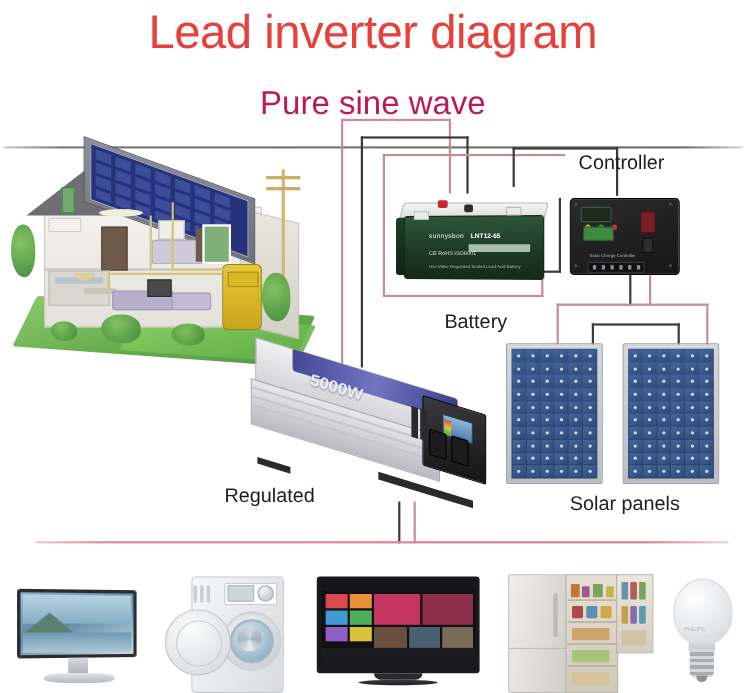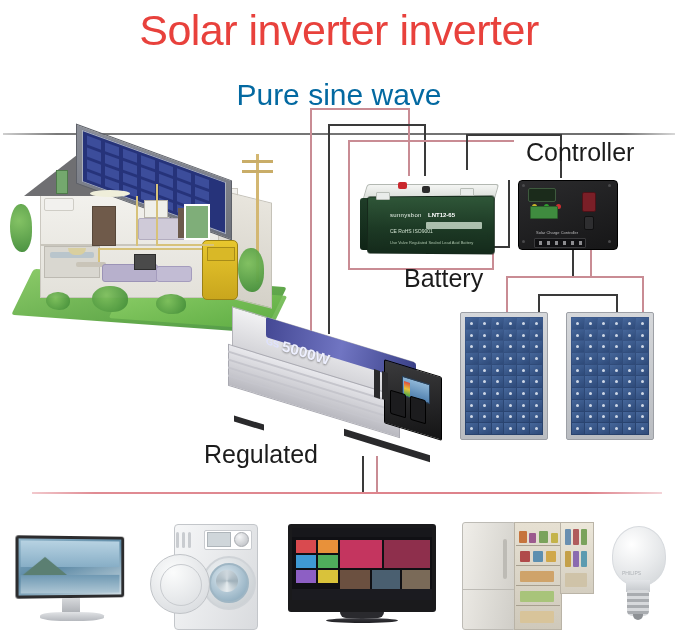--- a/index.html
+++ b/index.html
@@ -6,21 +6,21 @@
   html,body{margin:0;padding:0;background:#ffffff;}
   body{width:678px;height:630px;position:relative;overflow:hidden;
        font-family:"Liberation Sans","DejaVu Sans",sans-serif;}
 
   
   #header{position:absolute;left:0;top:0;width:678px;height:128px;}
   #title-main{position:absolute;left:0;top:6px;width:678px;text-align:center;
     font-size:43px;line-height:48px;color:#e8413c;letter-spacing:-0.5px;
     font-family:"Liberation Sans","DejaVu Sans",sans-serif;}
   #title-sub{position:absolute;left:0;top:78px;width:678px;text-align:center;
-    font-size:30px;line-height:34px;color:#0369a1;}
+    font-size:30px;line-height:34px;color:#be185d;}
 
   .hr-gray{position:absolute;left:3px;top:133px;width:672px;height:2px;
     background:linear-gradient(to right,#cfcfcf 0%,#7a7a7a 8%,#6f6f6f 92%,#d8d8d8 100%);}
   .hr-pink{position:absolute;left:32px;top:492px;width:630px;height:2px;
     background:linear-gradient(to right,#f2c9cd 0%,#e08b93 10%,#dd7f88 88%,#f4d4d8 100%);}
 
   
   #stage{position:absolute;left:0;top:136px;width:678px;height:356px;}
 
   
@@ -181,23 +181,23 @@
   .pv-in{position:absolute;left:4px;top:4px;right:4px;bottom:4px;
     background:linear-gradient(170deg,#3f5d90,#2f4a78 45%,#27416c);
     display:grid;grid-template-columns:repeat(6,1fr);grid-template-rows:repeat(10,1fr);
     gap:1px;padding:1px;box-sizing:border-box;}
   .cell{background:linear-gradient(150deg,#46679b,#2e4a79);position:relative;}
   .cell::after{content:"";position:absolute;left:50%;top:50%;width:3px;height:3px;
     margin:-1.5px 0 0 -1.5px;background:#e9eef7;border-radius:50%;opacity:.85;}
   #pv1{left:460px;} #pv2{left:566px;}
 
   
-  .lbl{position:absolute;color:#1c1c1c;font-size:25px;white-space:nowrap;text-align:right;}
+  .lbl{position:absolute;color:#1c1c1c;font-size:18px;white-space:nowrap;text-align:right;}
   #lbl-controller{left:526px;top:2px;}
-  #lbl-battery{left:404px;top:128px;}
+  #lbl-battery{left:404px;top:146px;}
   #lbl-inverter{left:204px;top:304px;}
   #lbl-solarpanels{left:518px;top:312px;}
   #lbl-solarsystem{position:absolute;left:36px;top:223px;font-size:17px;
     color:#c4625e;white-space:nowrap;}
 
   
   #appliances{position:absolute;left:0;top:500px;width:678px;height:130px;}
   .app{position:absolute;bottom:2px;}
 
   
@@ -287,21 +287,21 @@
     background:repeating-linear-gradient(180deg,#d7d9dc 0 3px,#a9acb0 3px 6px);
     border-radius:2px 2px 5px 5px;}
   .bl-tip{position:absolute;left:25px;top:92px;width:10px;height:6px;
     background:#8e9195;border-radius:0 0 5px 5px;}
   .bl-brand{position:absolute;left:14px;top:48px;font-size:5px;color:#aeb2b6;}
 </style>
 </head>
 <body>
 
 <div id="header">
-  <div id="title-main">Solar inverter inverter</div>
+  <div id="title-main">Lead inverter diagram</div>
   <div id="title-sub">Pure sine wave</div>
 </div>
 <div class="hr-gray"></div>
 
 <div id="stage">
 
   <div>
 
     <div class="wire w-red wv" style="left:310px;top:-32px;height:0"></div>
     <div class="wire w-red wh" style="left:310px;top:-25px;width:0"></div>
@@ -597,20 +597,21 @@
         <div class="cell"></div>
         <div class="cell"></div>
       <div class="cell"></div>
         <div class="cell"></div>
         <div class="cell"></div>
         <div class="cell"></div>
         <div class="cell"></div>
         <div class="cell"></div>
     </div>
   </div>
+  <div class="lbl" id="lbl-solarpanels">Solar panels</div>
 </div>
 
 <div class="hr-pink"></div>
 
 <div id="appliances">
 
   <div class="app" id="app-monitor">
     <div class="mon-scr">
       <div class="mon-sky"></div>
       <div class="mon-mtn"></div>

